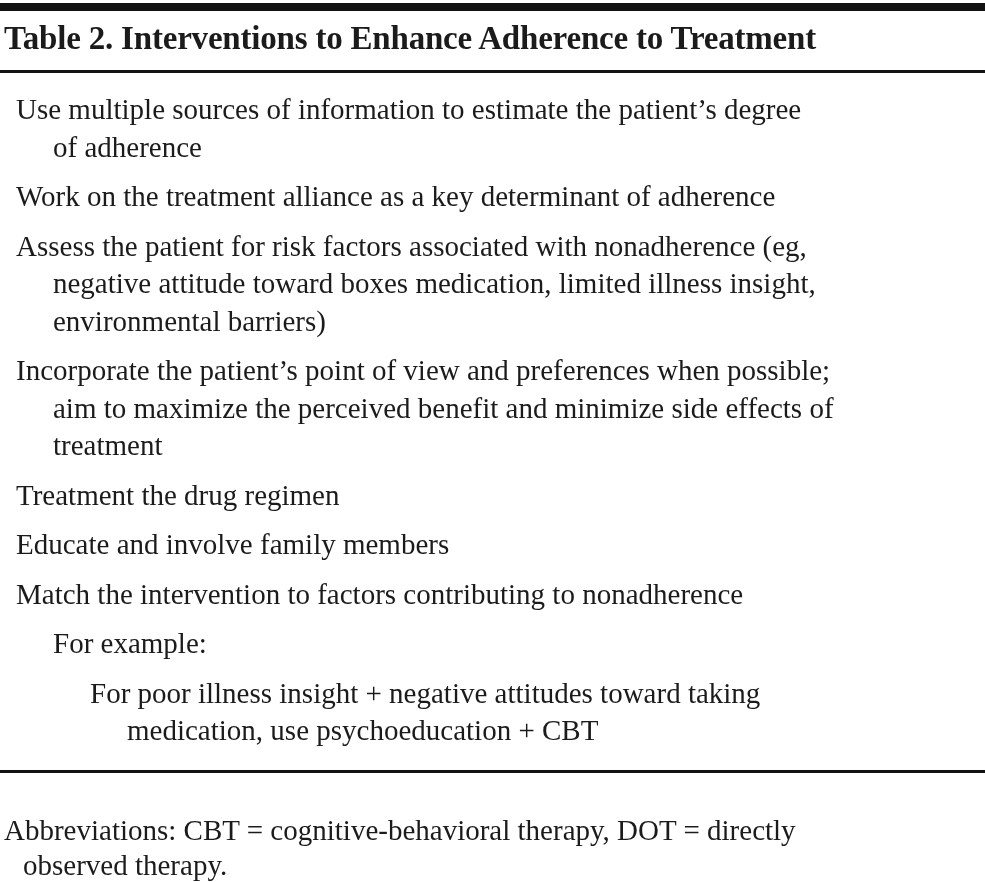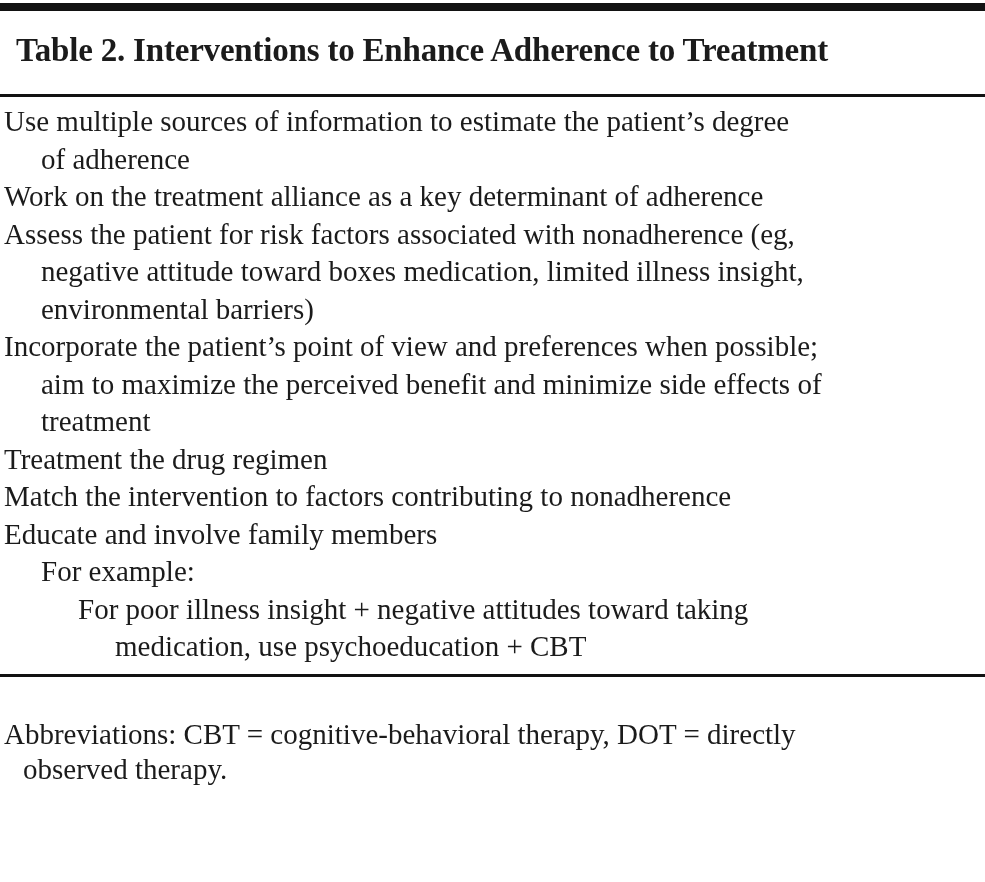--- a/index.html
+++ b/index.html
@@ -18,32 +18,32 @@
   .rule {
     width: 985px;
     background: #121212;
   }
   .rule-top    { height: 8px; margin-top: 3px; }
   .rule-thin   { height: 3px; }
   .table-title {
     font-size: 33px;
     font-weight: 700;
     line-height: 40px;
-    margin: 12px;
+    margin: 0;
     padding: 7px 0 12px 4px;
     letter-spacing: -0.2px;
     white-space: nowrap;
   }
   .table-body {
     padding: 6px 0 8px 4px;
     font-size: 29px;
     line-height: 37.5px;
   }
   .item {
-    margin: 0;
+    margin: 12px;
     white-space: pre-line;
   }
   .indent-0 { padding-left: 37px;  text-indent: -37px; }
   .indent-1 { padding-left: 74px;  text-indent: -37px; }
   .indent-2 { padding-left: 111px; text-indent: -37px; }
   .footnote {
     margin: 0;
     font-size: 29px;
     line-height: 35px;
     padding: 5px 0 7px 4px;
@@ -69,22 +69,22 @@
       <p class="item indent-0">Use multiple sources of information to estimate the patient’s degree
 of adherence</p>
       <p class="item indent-0">Work on the treatment alliance as a key determinant of adherence</p>
       <p class="item indent-0">Assess the patient for risk factors associated with nonadherence (eg,
 negative attitude toward boxes medication, limited illness insight,
 environmental barriers)</p>
       <p class="item indent-0">Incorporate the patient’s point of view and preferences when possible;
 aim to maximize the perceived benefit and minimize side effects of
 treatment</p>
       <p class="item indent-0">Treatment the drug regimen</p>
+      <p class="item indent-0">Educate and involve family members</p>
       <p class="item indent-0">Match the intervention to factors contributing to nonadherence</p>
-      <p class="item indent-0">Educate and involve family members</p>
       <p class="item indent-1">For example:</p>
       <p class="item indent-2">For poor illness insight + negative attitudes toward taking
 medication, use psychoeducation + CBT</p>
     </div>
 
   <div class="rule rule-thin"></div>
 
   <p class="footnote">
     <span class="footnote-inner" id="footnote-text">Abbreviations: CBT = cognitive-behavioral therapy, DOT = directly
 observed therapy.</span>

